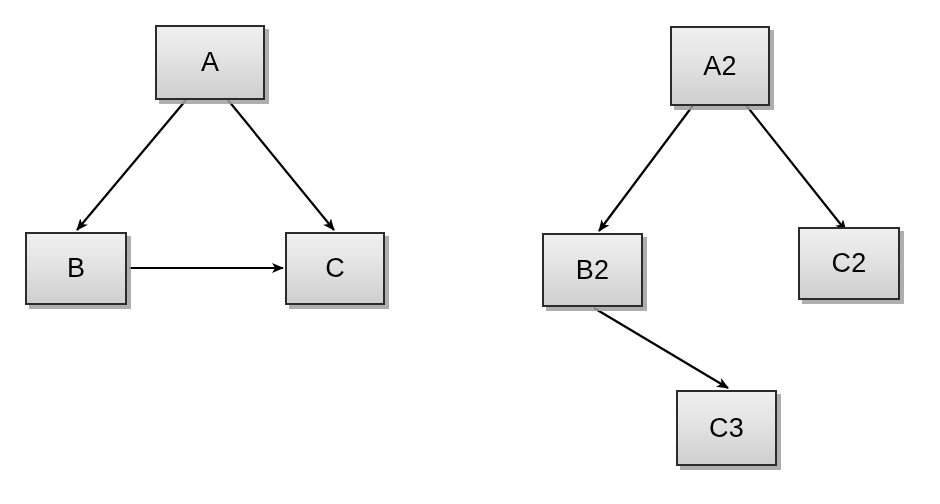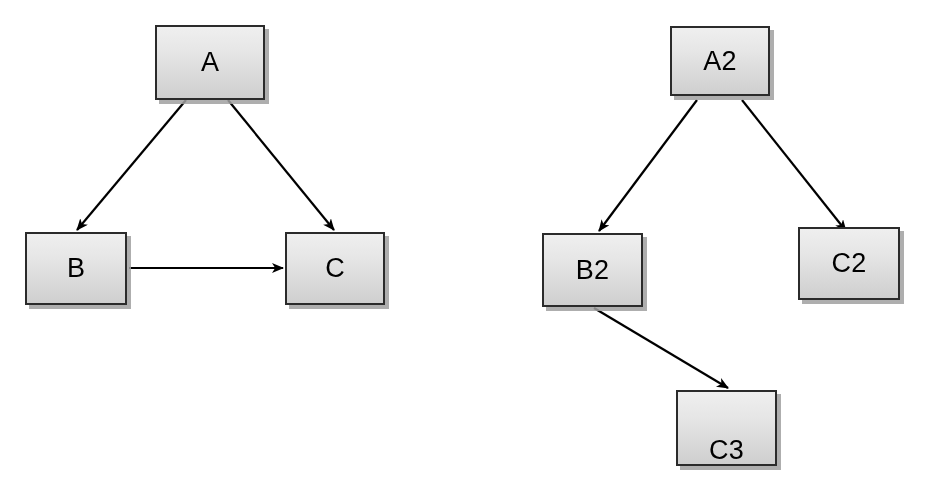--- a/index.html
+++ b/index.html
@@ -71,27 +71,27 @@
   <div id="nodes-group">
       <div class="node" style="left: 155px; top: 25px; width: 110px; height: 75px;">
         <span class="node-label">A</span>
       </div>
       <div class="node" style="left: 25px; top: 232px; width: 102px; height: 73px;">
         <span class="node-label">B</span>
       </div>
       <div class="node" style="left: 285px; top: 232px; width: 100px; height: 73px;">
         <span class="node-label">C</span>
       </div>
-      <div class="node" style="left: 670px; top: 26px; width: 100px; height: 70px; align-items: center;">
+      <div class="node" style="left: 670px; top: 26px; width: 100px; height: 80px; align-items: center;">
         <span class="node-label">A2</span>
       </div>
       <div class="node" style="left: 542px; top: 233px; width: 101px; height: 74px;">
         <span class="node-label">B2</span>
       </div>
       <div class="node" style="left: 798px; top: 227px; width: 102px; height: 73px;">
         <span class="node-label">C2</span>
       </div>
-      <div class="node" style="left: 676px; top: 390px; width: 101px; height: 76px; align-items: flex-end;">
+      <div class="node" style="left: 676px; top: 390px; width: 101px; height: 76px;">
         <span class="node-label">C3</span>
       </div>
     </div>
 
 </div>
 
 </body></html>

